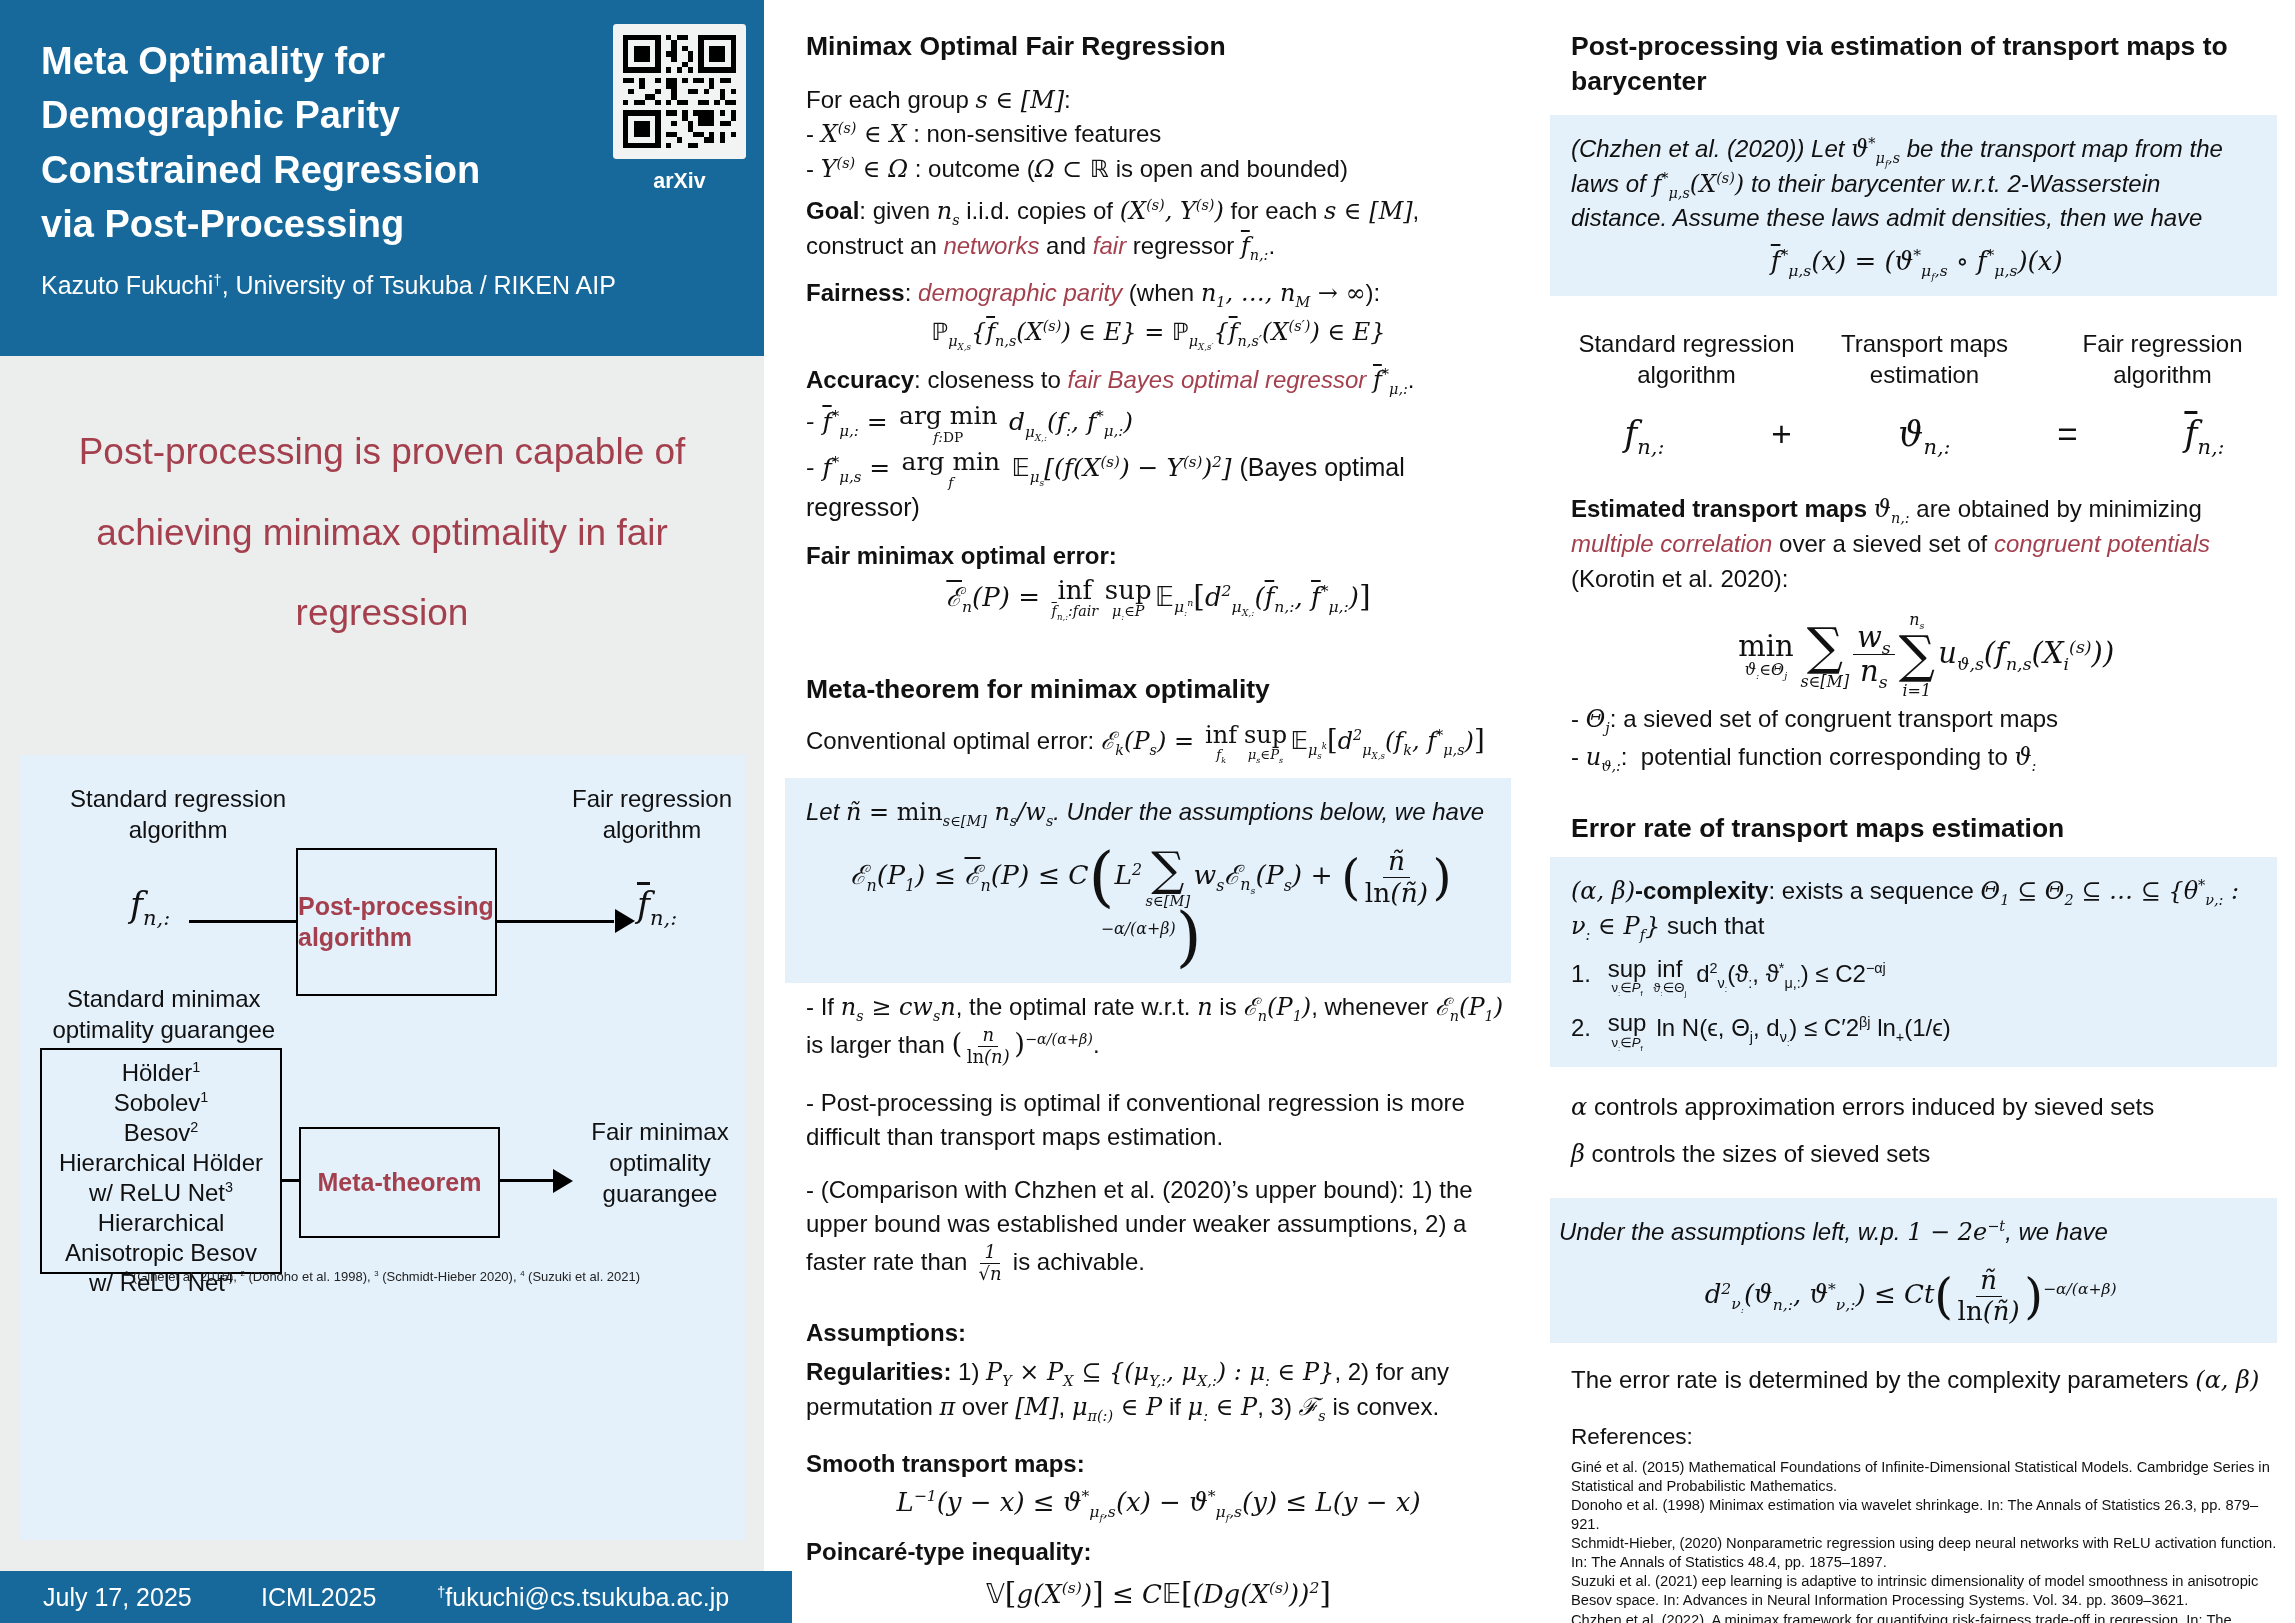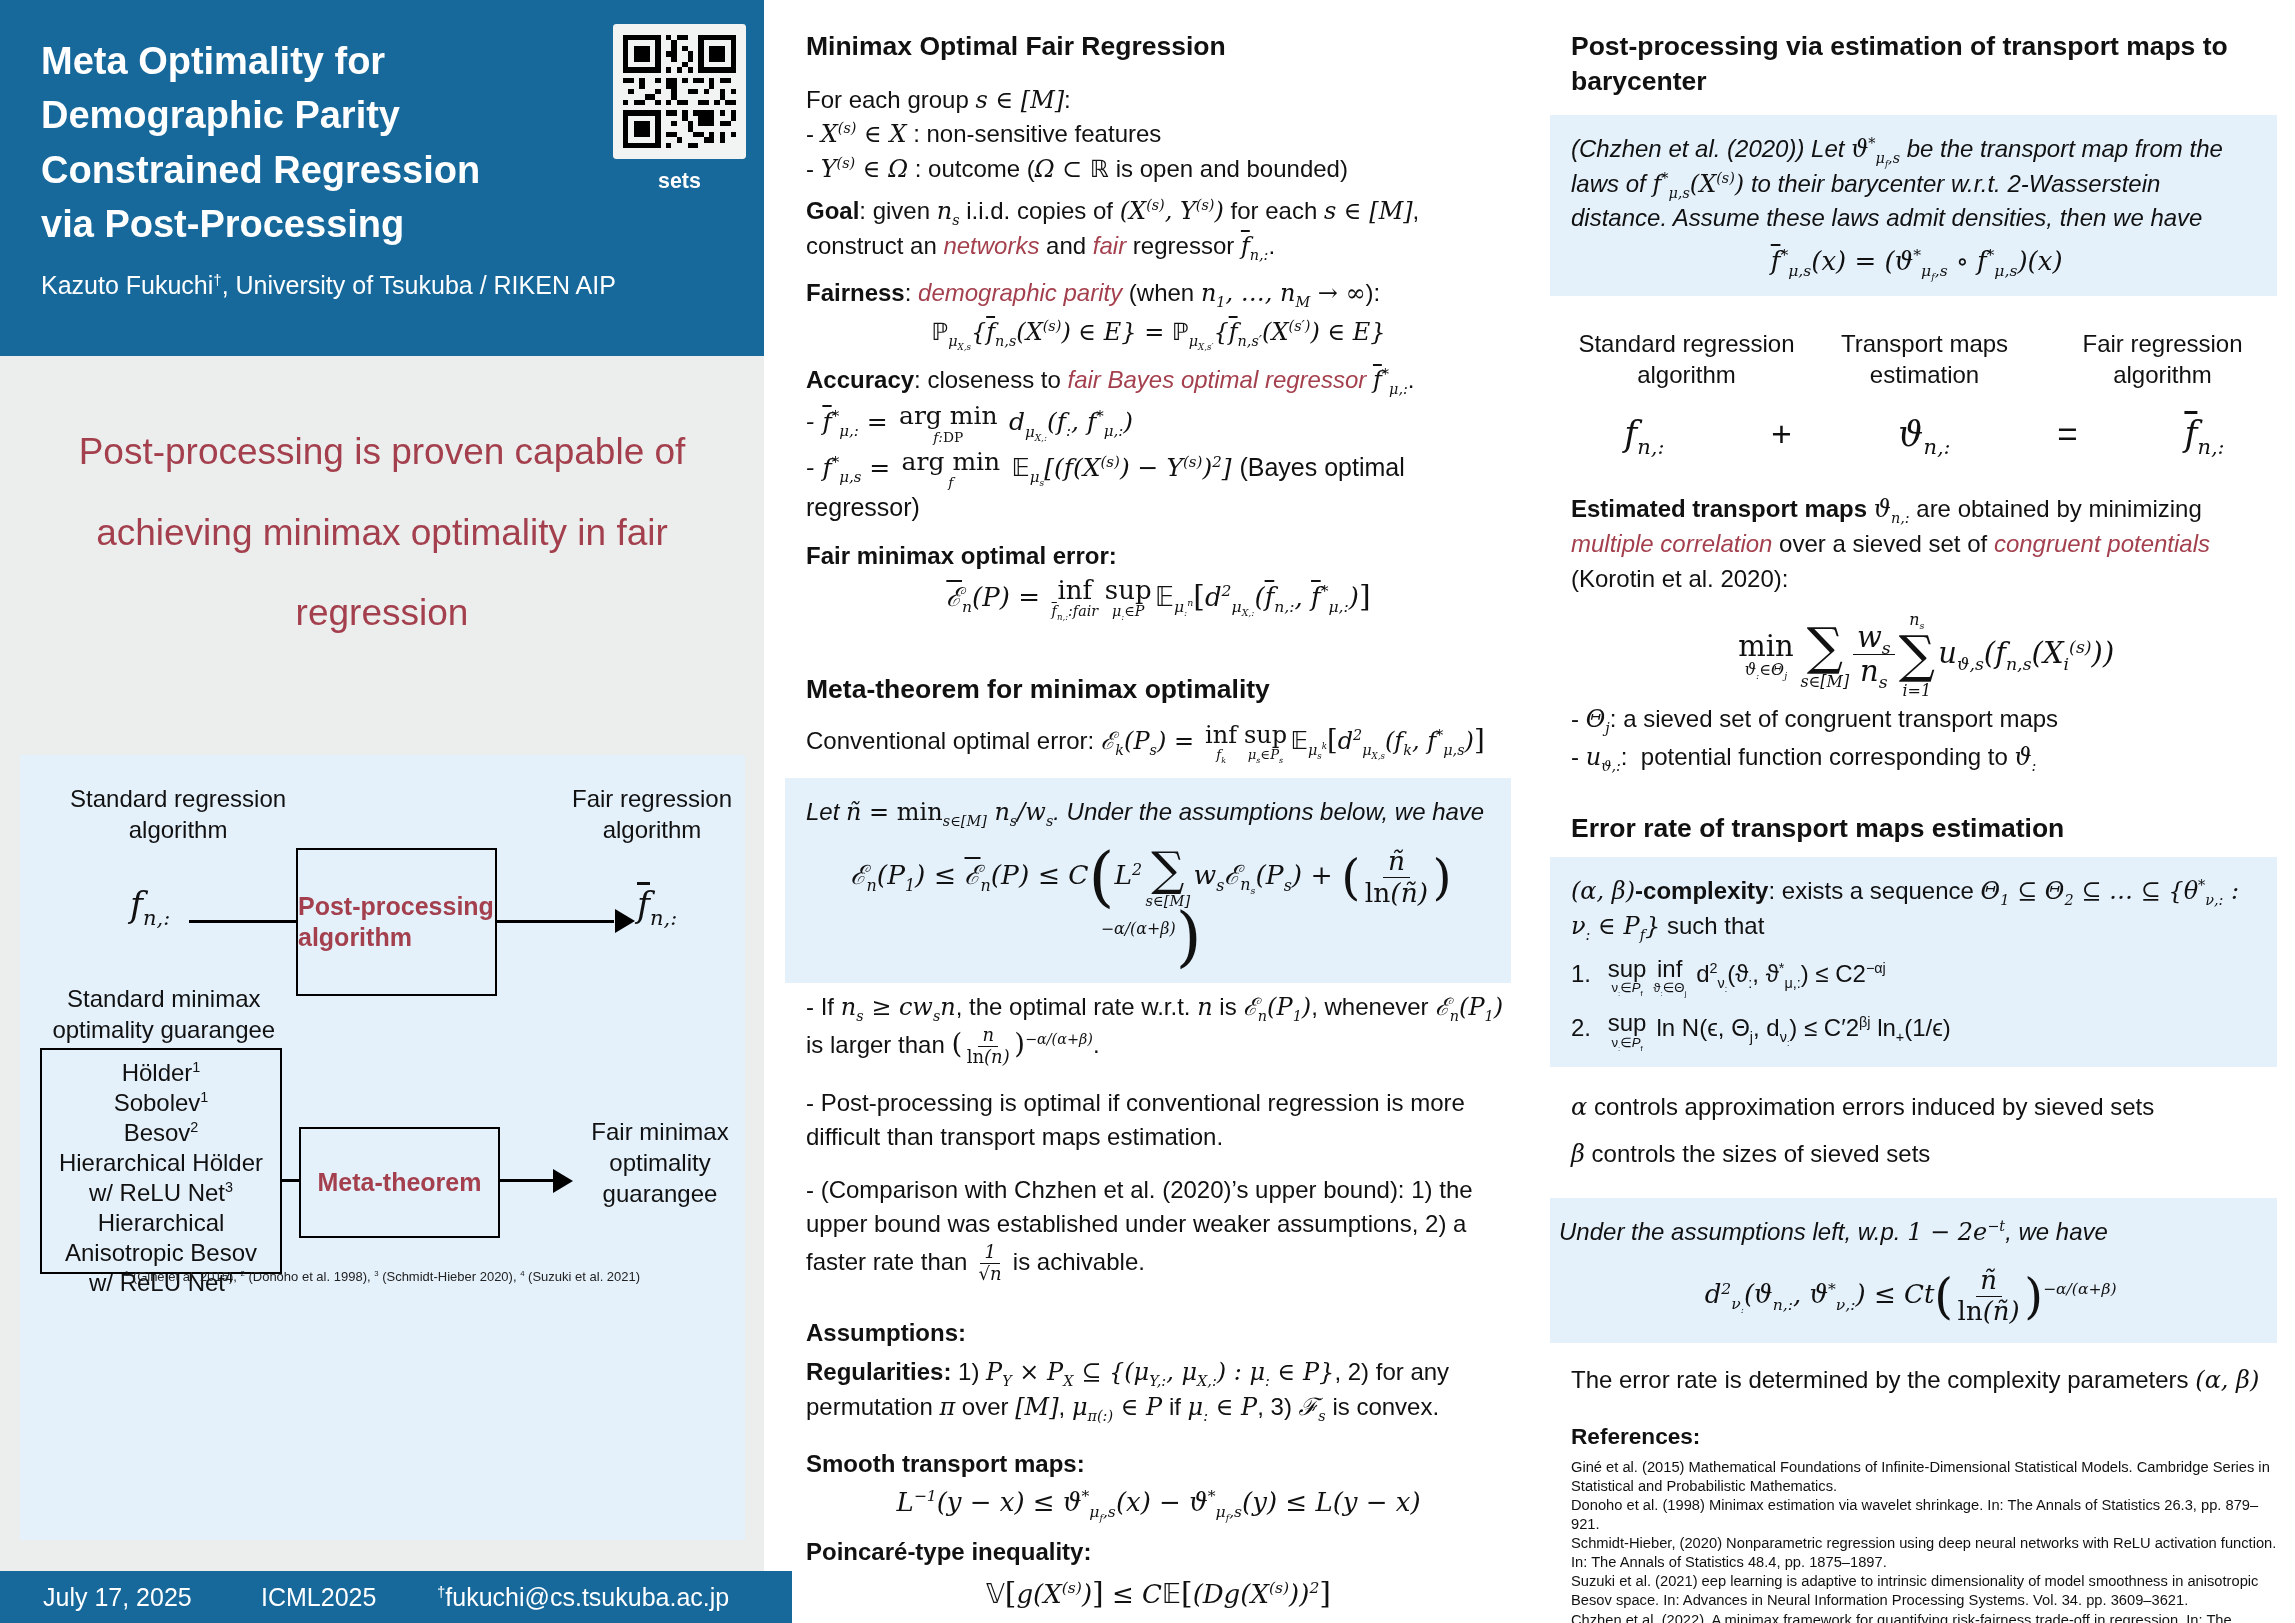--- a/index.html
+++ b/index.html
@@ -56,21 +56,21 @@
   .bp2{font-size:185%;font-style:normal;font-weight:300;vertical-align:middle;line-height:.9;}
   .bp3{font-size:115%;font-style:normal;vertical-align:baseline;}
   .ov{text-decoration:overline;}
   .cal{font-style:italic;}
   .bb{font-family:"DejaVu Sans",sans-serif;font-style:normal;}
   .flow3-row1{display:flex;justify-content:space-between;text-align:center;font-size:24px;line-height:1.3;}
   .flow3-row1 div{width:231px;}
   .flow3-row2{display:flex;justify-content:space-around;align-items:center;margin-top:19px;
               font-family:"DejaVu Serif",serif;font-style:italic;font-size:35px;}
   .refs p{font-size:14.7px;line-height:1.3;margin:0;}
-  .refs-label{font-size:22.6px;font-weight:700;}
+  .refs-label{font-size:22.6px;font-weight:400;}
 </style>
 </head>
 <body>
 
 <div class="poster">
 
   <header class="masthead">
     <div class="title">Meta Optimality for<br>Demographic Parity<br>Constrained Regression<br>via Post-Processing</div>
     <div class="qr-card">
       <svg width="113" height="113" viewBox="0 0 21 21" shape-rendering="crispEdges">
@@ -138,21 +138,21 @@
             <rect x="13" y="18" width="2" height="1"></rect>
           <rect x="15" y="19" width="2" height="1"></rect>
             <rect x="18" y="18" width="1" height="2"></rect>
             <rect x="20" y="18" width="1" height="1"></rect>
           <rect x="8" y="20" width="1" height="1"></rect>
             <rect x="12" y="20" width="2" height="1"></rect>
             <rect x="16" y="18" width="1" height="1"></rect>
         </g>
       </svg>
     </div>
-    <div class="qr-label">sets</div>
+    <div class="qr-label">arXiv</div>
     <div class="author">Kazuto Fukuchi<sup>†</sup>, University of Tsukuba / RIKEN AIP</div>
   </header>
 
   <div class="left-panel">
     <div class="tagline">Post-processing is proven capable of achieving minimax optimality in fair regression</div>
 
     <div class="card">
 
       <div class="flow-label" style="left:22.6px;top:28px;width:271px;">Standard regression algorithm</div>
       <div class="flow-label" style="left:536px;top:28px;width:192px;">Fair regression algorithm</div>

